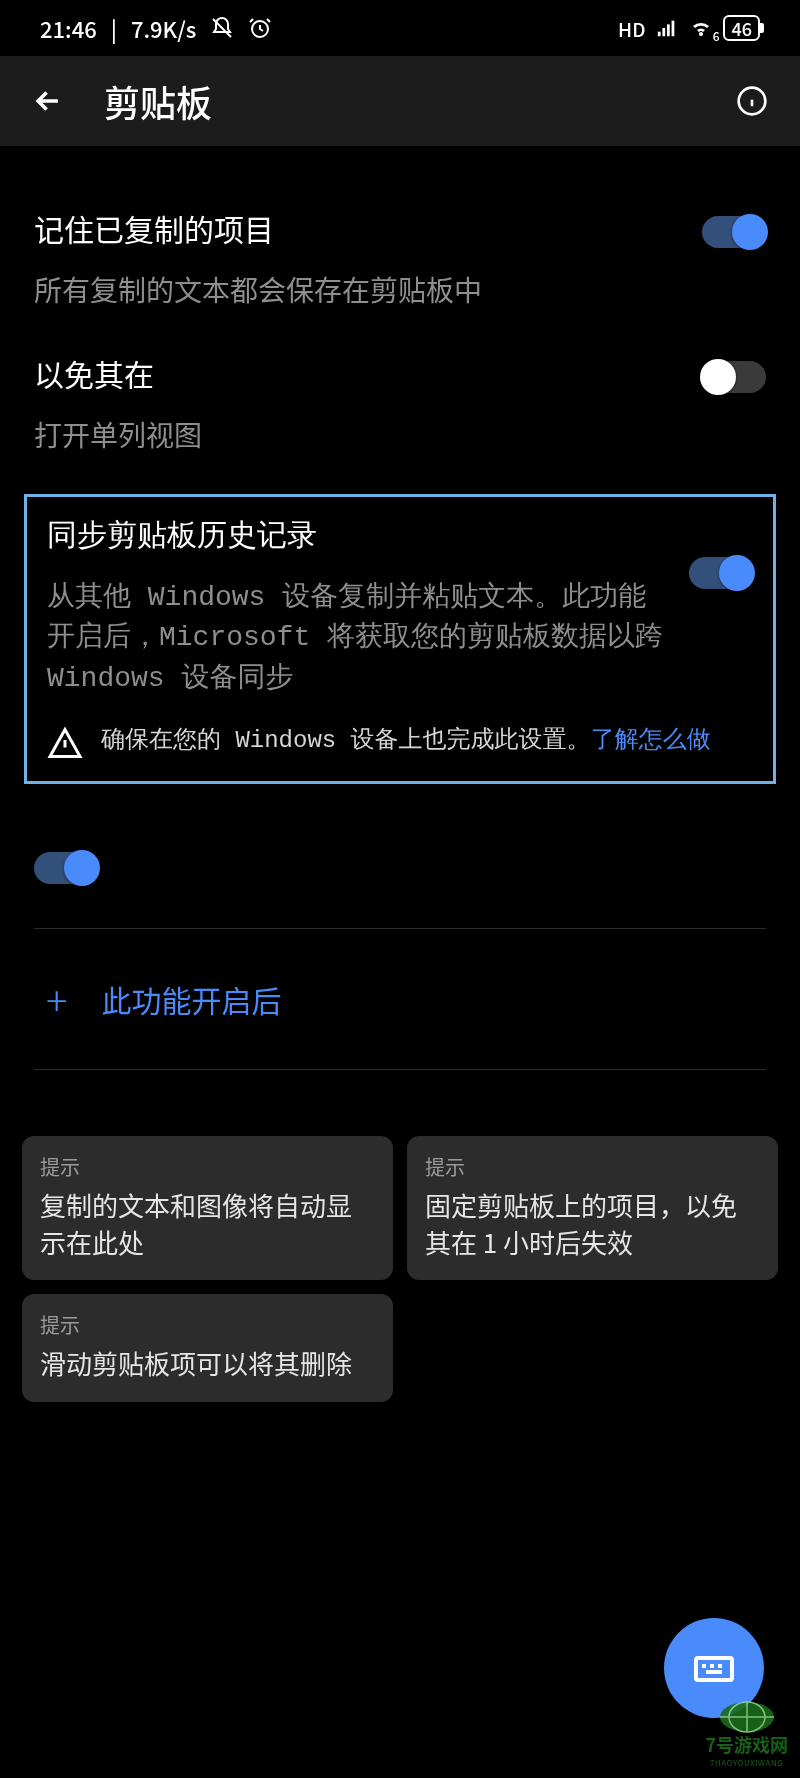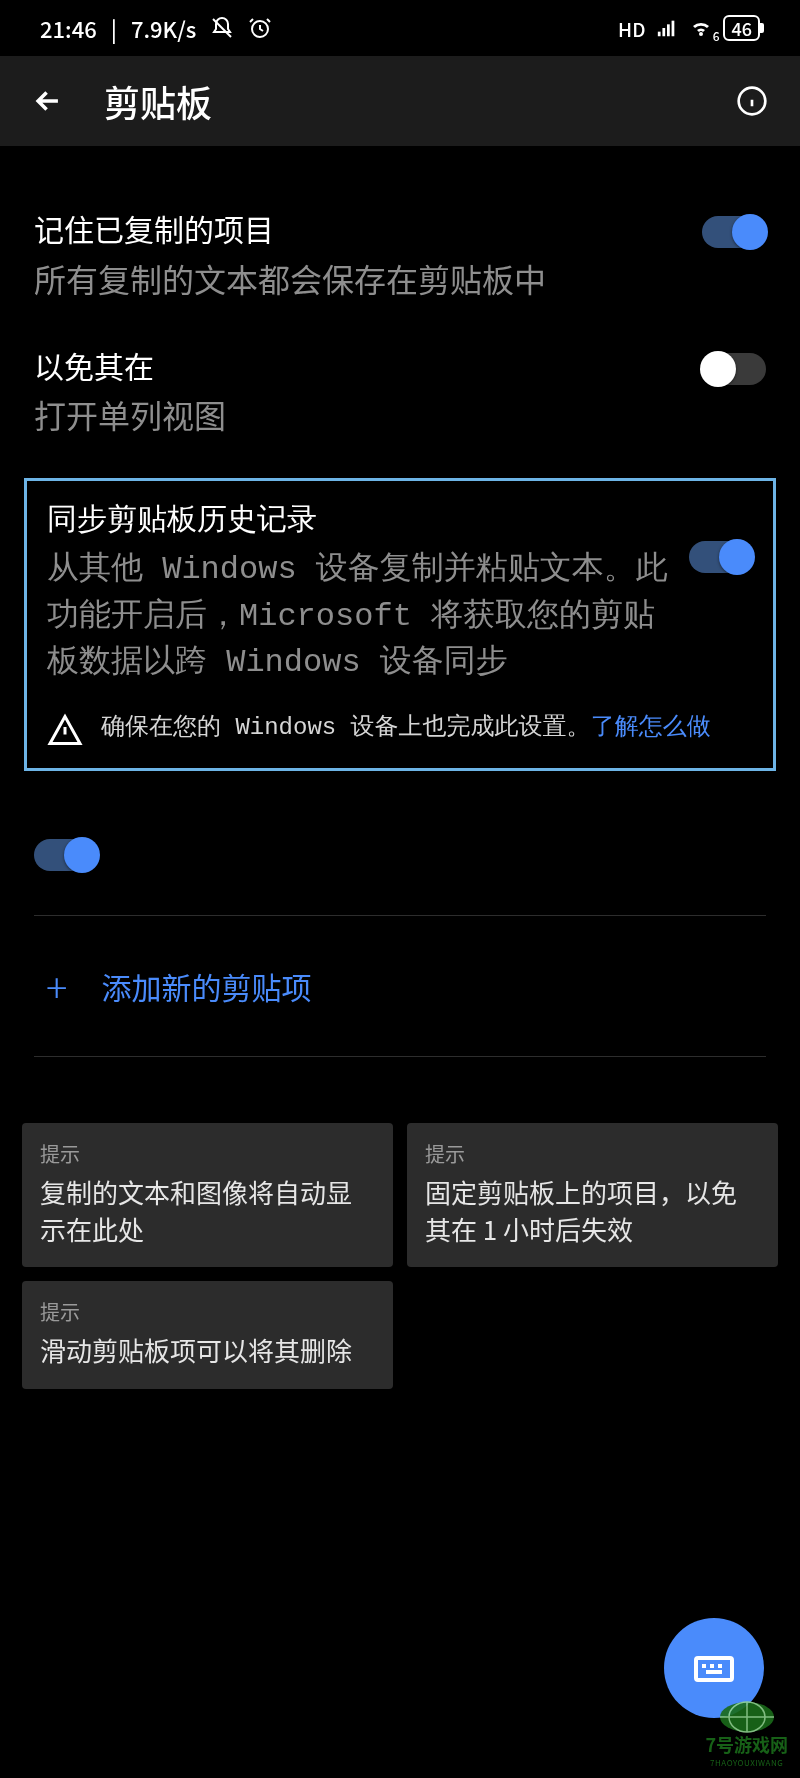--- a/index.html
+++ b/index.html
@@ -37,21 +37,21 @@
 .info-btn { width: 40px; height: 40px; display: flex; align-items: center; justify-content: center; }
 .settings-list { padding: 40px 0 0 0; }
 .setting-row {
   display: flex;
   align-items: flex-start;
   padding: 22px 34px;
   gap: 20px;
 }
 .setting-text { flex: 1; }
 .setting-title { font-size: 30px; color: #fff; line-height: 1.35; }
-.setting-desc  { font-size: 32px; color: #8e8e8e; line-height: 1.45; margin-top: 6px; }
+.setting-desc  { font-size: 28px; color: #8e8e8e; line-height: 1.45; margin-top: 20px; }
 .toggle {
   width: 64px; height: 32px; border-radius: 16px;
   background: #3a3a3a; position: relative; margin-top: 8px; flex-shrink: 0;
 }
 .toggle .knob {
   width: 36px; height: 36px; border-radius: 50%;
   background: #fff; position: absolute; top: -2px; left: -2px;
   box-shadow: 0 1px 3px rgba(0,0,0,0.5);
 }
 .toggle.on { background: #33507a; }
@@ -77,21 +77,21 @@
   display: flex; align-items: center; gap: 34px;
   padding: 26px 46px; color: #4a8bfb; font-size: 30px;
 }
 .plus { font-size: 40px; font-weight: 300; line-height: 1; }
 .tips-grid {
   display: flex; flex-wrap: wrap; gap: 14px;
   padding: 44px 22px 0 22px;
 }
 .tip-card {
   background: #2c2c2c;
-  border-radius: 4px;
+  border-radius: 12px;
   padding: 16px 18px 20px 18px;
   width: calc(50% - 7px);
 }
 .tip-label { font-size: 20px; color: #9a9a9a; margin-bottom: 6px; }
 .tip-body  { font-size: 26px; color: #e6e6e6; line-height: 1.4; }
 .fab {
   position: absolute;
   right: 36px;
   bottom: 60px;
   width: 100px; height: 100px;
@@ -221,21 +221,21 @@
   <div class="setting-row">
     <div class="toggle on" style="margin-top:28px">
         <div class="knob"></div>
       </div>
   </div>
 
   <div class="divider"></div>
 
   <div class="add-row">
     <span class="plus">+</span>
-    <span>添加新的剪贴项</span>
+    <span>此功能开启后</span>
   </div>
 
   <div class="divider"></div>
 
   <div class="tips-grid">
     <div class="tip-card">
       <div class="tip-label">提示</div>
       <div class="tip-body">复制的文本和图像将自动显示在此处</div>
     </div>
     <div class="tip-card">

